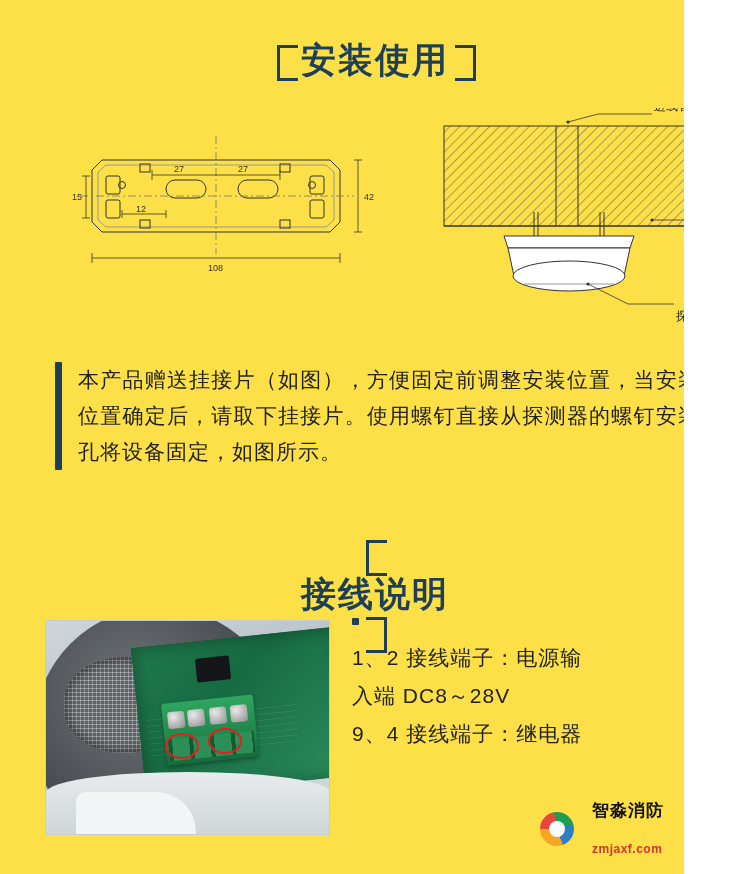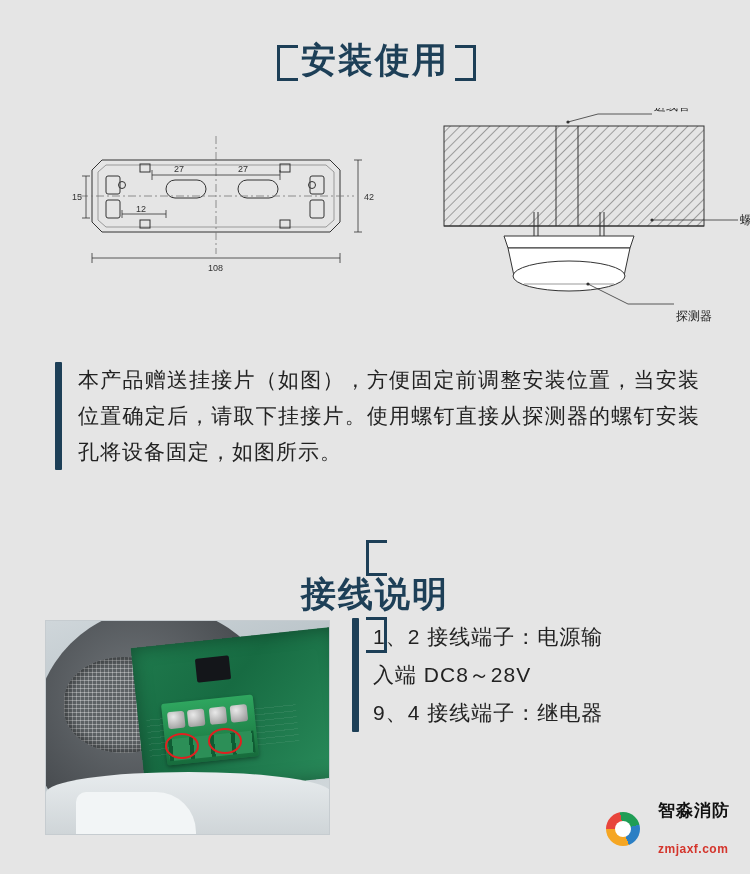--- a/index.html
+++ b/index.html
@@ -4,23 +4,23 @@
 <style>
   * { box-sizing: border-box; margin: 0; padding: 0; }
   html, body {
     width: 750px;
     height: 874px;
     background: #ffffff;
     font-family: "Liberation Sans", sans-serif;
   }
   .page {
     position: relative;
-    width: 750px;
+    width: 684px;
     height: 874px;
-    background: #e5e5e5;
+    background: #fde047;
     overflow: hidden;
   }
 
   
   .section-title {
     display: flex;
     align-items: center;
     justify-content: center;
     gap: 6px;
     color: #1d3f57;
@@ -195,20 +195,21 @@
   #hl-1 { left: 119px; top: 112px; width: 34px; height: 26px; }
   #hl-2 { left: 162px; top: 107px; width: 34px; height: 26px; }
 
   .wiring-note {
     position: absolute;
     left: 352px;
     top: 618px;
     width: 360px;
     display: flex;
     gap: 14px;
+    flex-direction: column;
   }
   .wiring-note .para-bar { width: 7px; flex: 0 0 7px; }
   .wiring-text {
     font-size: 21px;
     line-height: 38px;
     color: #222;
     letter-spacing: 1px;
   }
 
   

